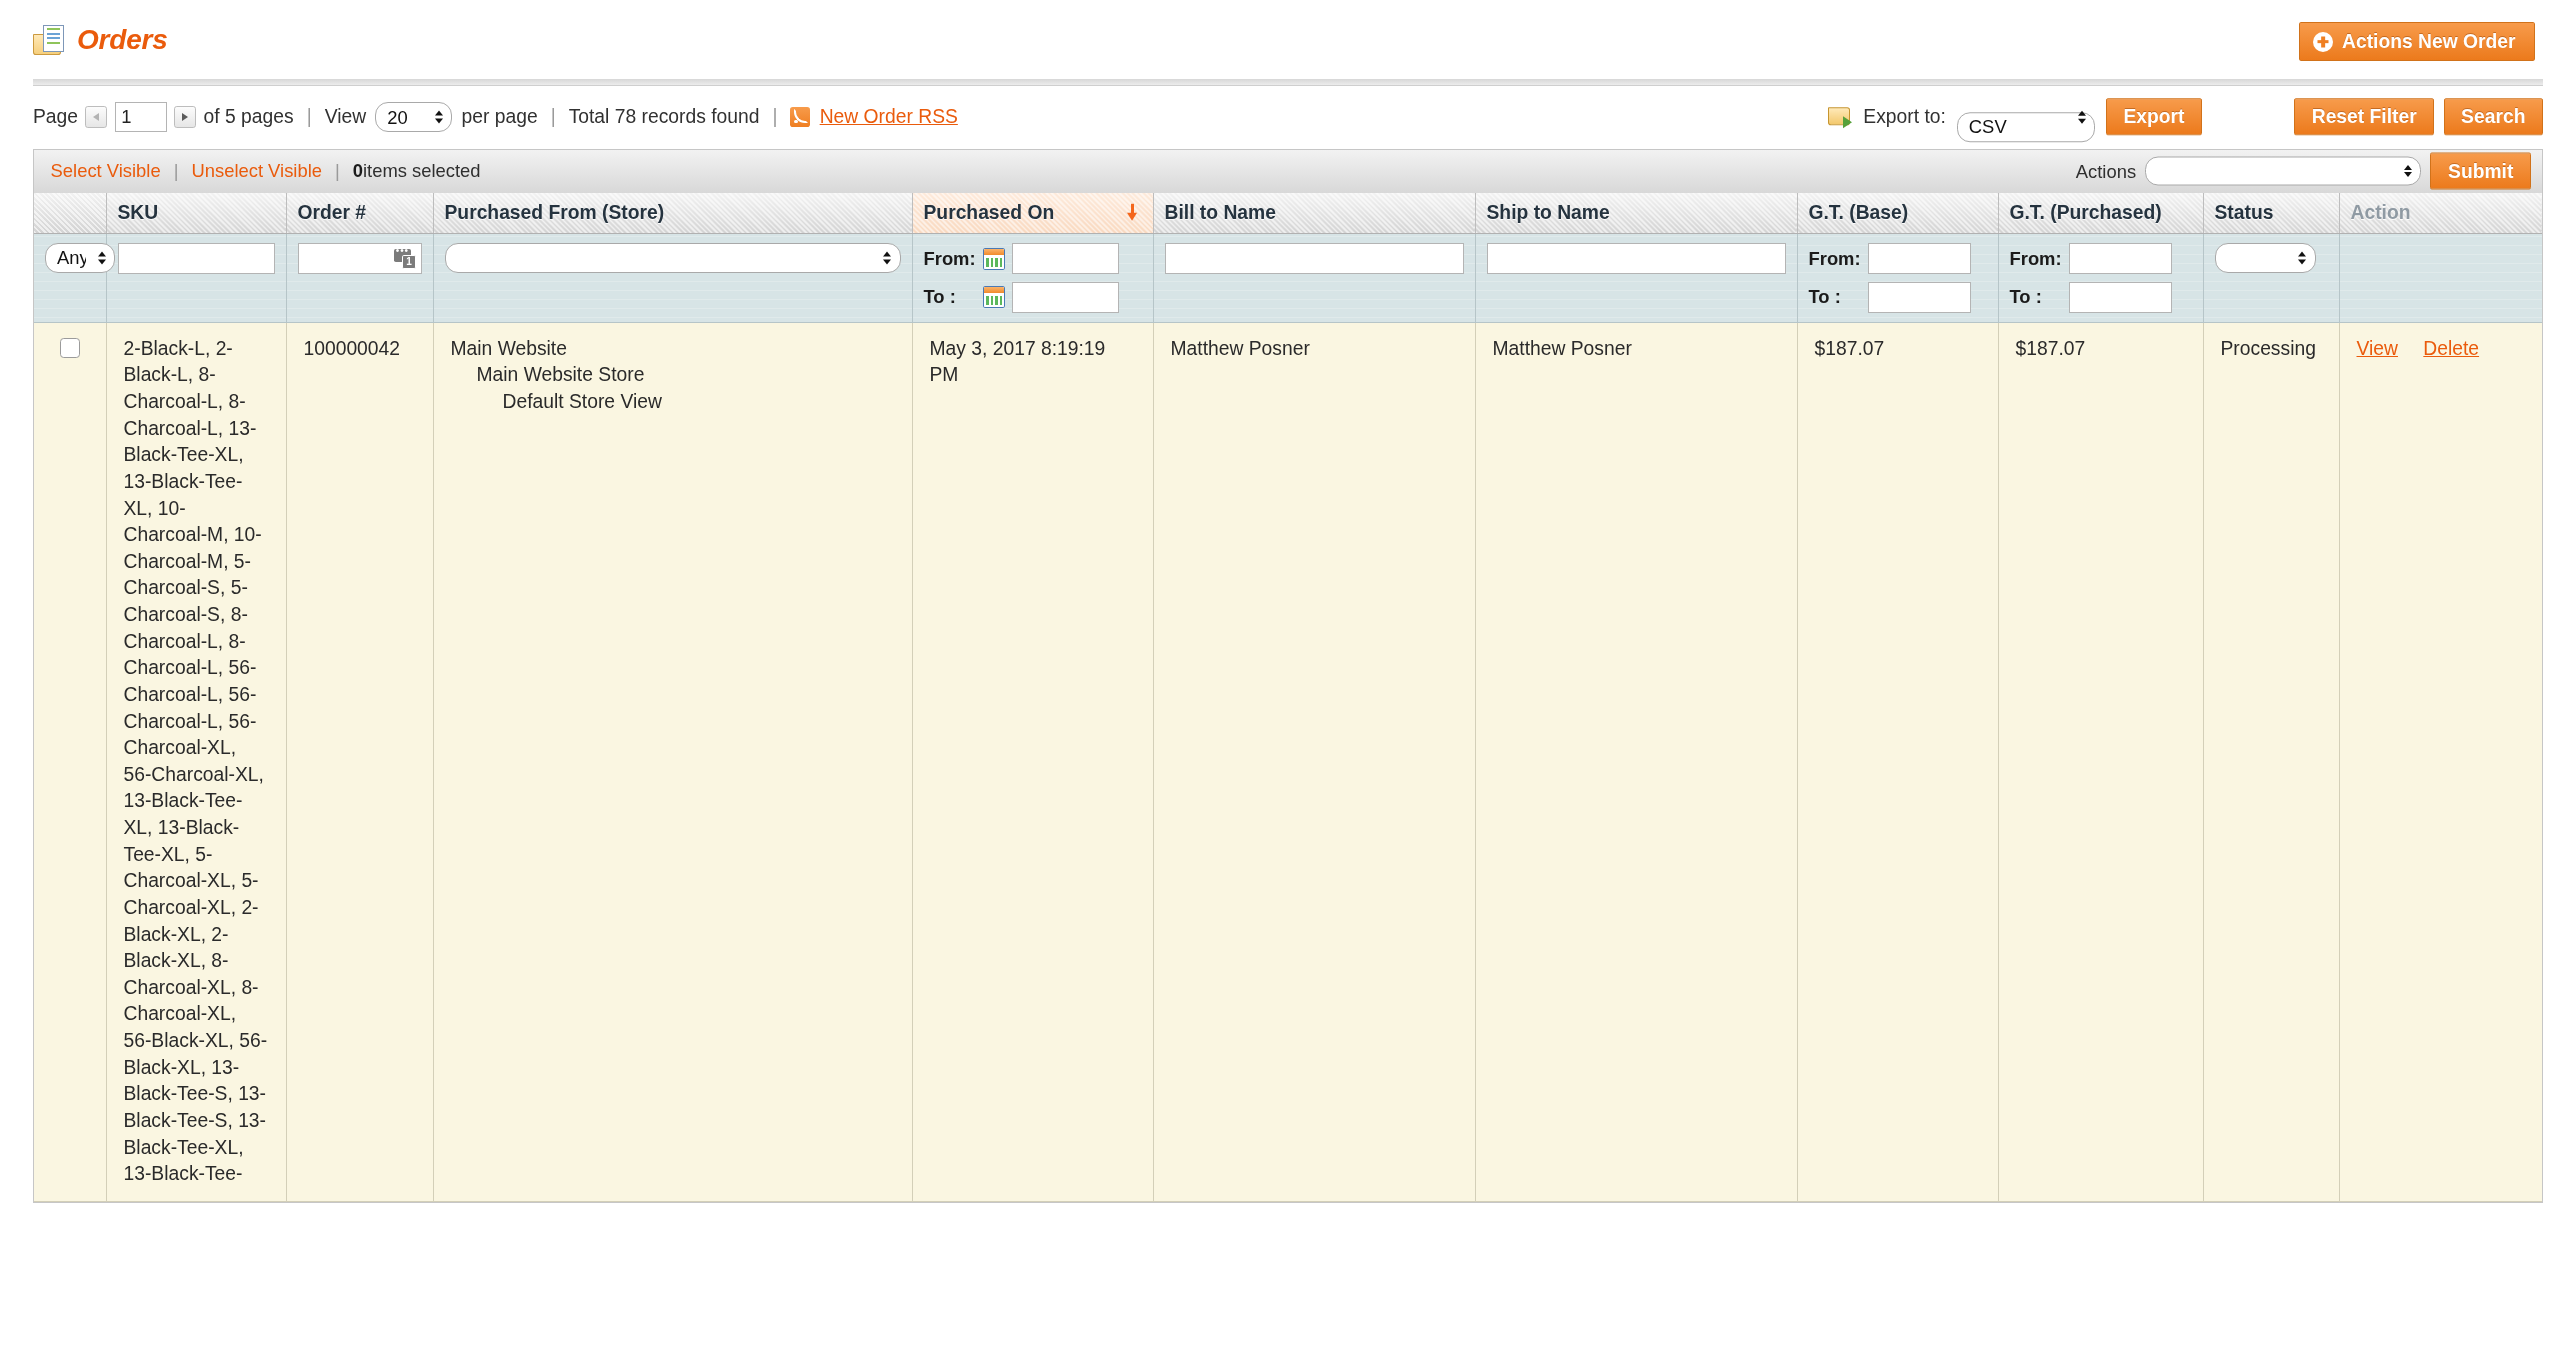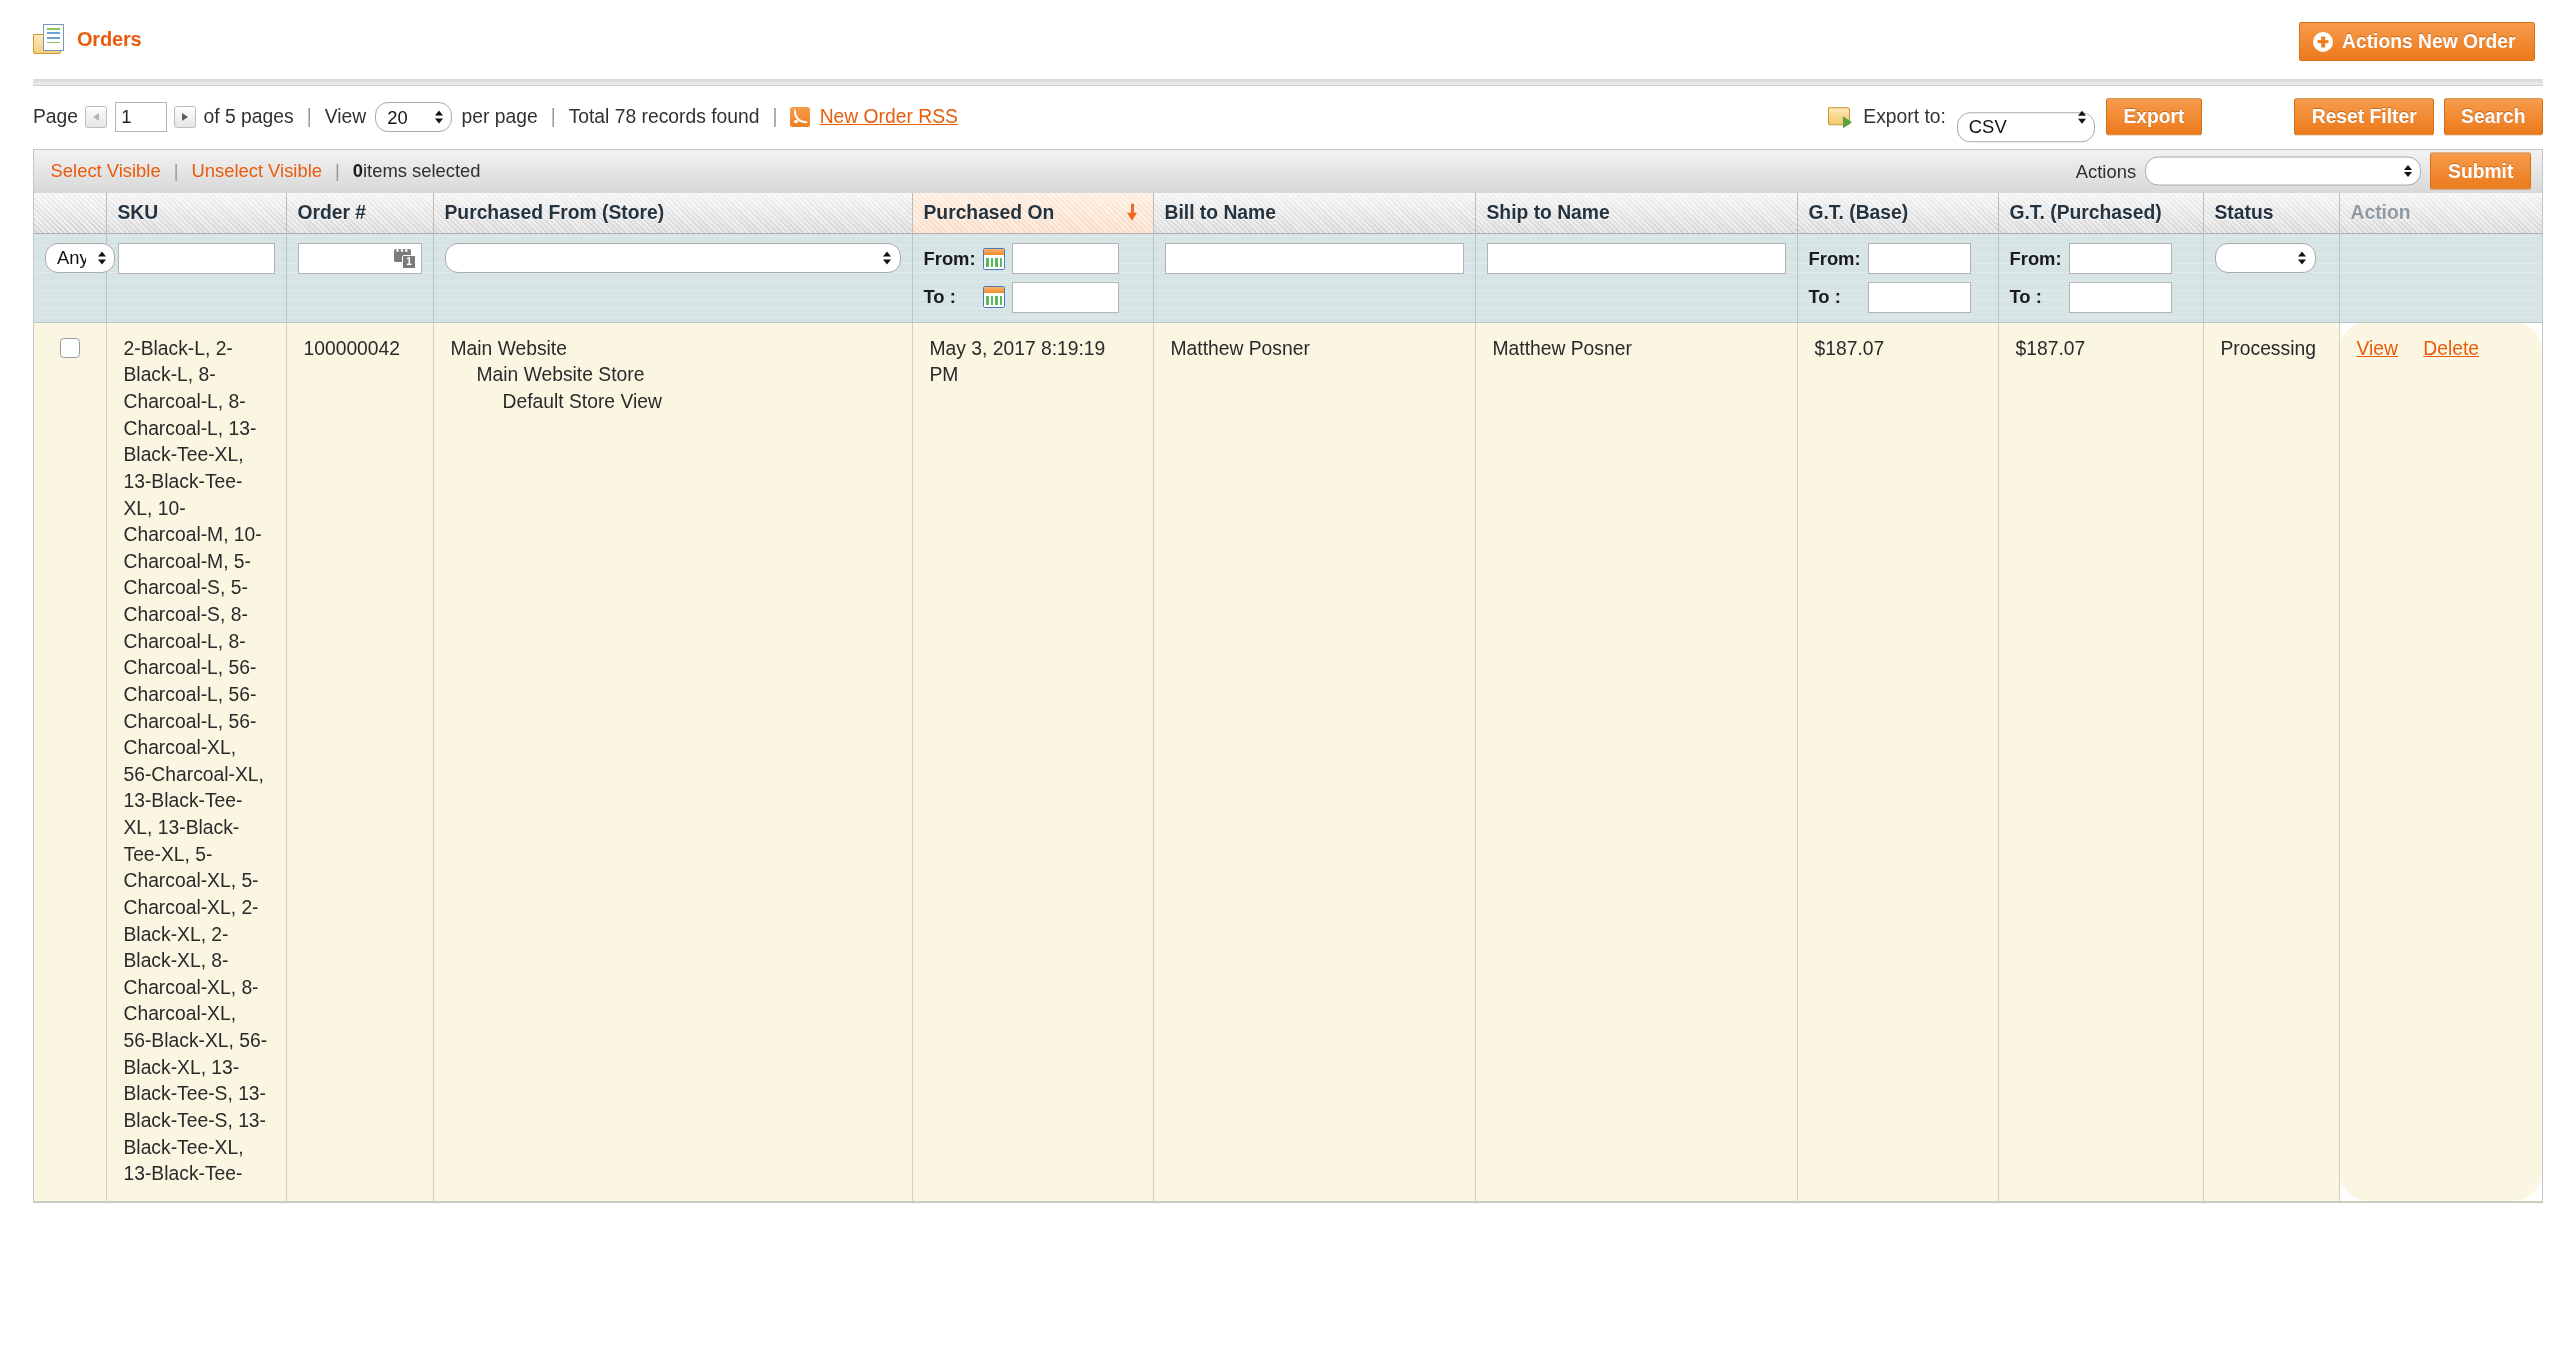--- a/index.html
+++ b/index.html
@@ -56,24 +56,25 @@
   .head-icon .doc i {
     display: block;
     height: 1.8px;
     margin: 2.8px 2.8px 0 2.8px;
     background: #8fc45a;
   }
   .head-icon .doc i:nth-child(2) { background: #6ba3d6; }
   .head-icon .doc i:nth-child(3) { background: #6ba3d6; }
   .head-icon .doc i:nth-child(4) { background: #8fc45a; }
   .page-title {
-    font-size: 20px;
+    font-size: 28px;
     font-weight: bold;
     color: #ea5b0c;
     letter-spacing: -0.2px;
+    font-style: italic;
   }
   .btn {
     display: inline-flex;
     align-items: center;
     justify-content: center;
     gap: 9.2px;
     background: linear-gradient(#f79b4b, #ec7a1c);
     border: 0.9px solid #d1721a;
     color: #ffffff;
     font-weight: bold;
@@ -462,21 +463,21 @@
     border-right: 0.9px solid #d3cfb8;
     border-bottom: 0.9px solid #d3cfb8;
     padding: 13px 17px;
     vertical-align: top;
     line-height: 1.38;
     color: #2a2a2a;
     box-sizing: border-box;
     word-wrap: break-word;
     overflow-wrap: break-word;
   }
-  tr.data-row td:last-child { border-right: none; border-radius: 29px; }
+  tr.data-row td:last-child { border-right: none; }
   td.num { }
   .cb {
     width: 20px; height: 20px;
     border: 0.9px solid #9b9b9b;
     border-radius: 3.7px;
     background: #fff;
     display: block;
     margin: 1.8px auto 0 auto;
     cursor: pointer;
     box-sizing: border-box;

